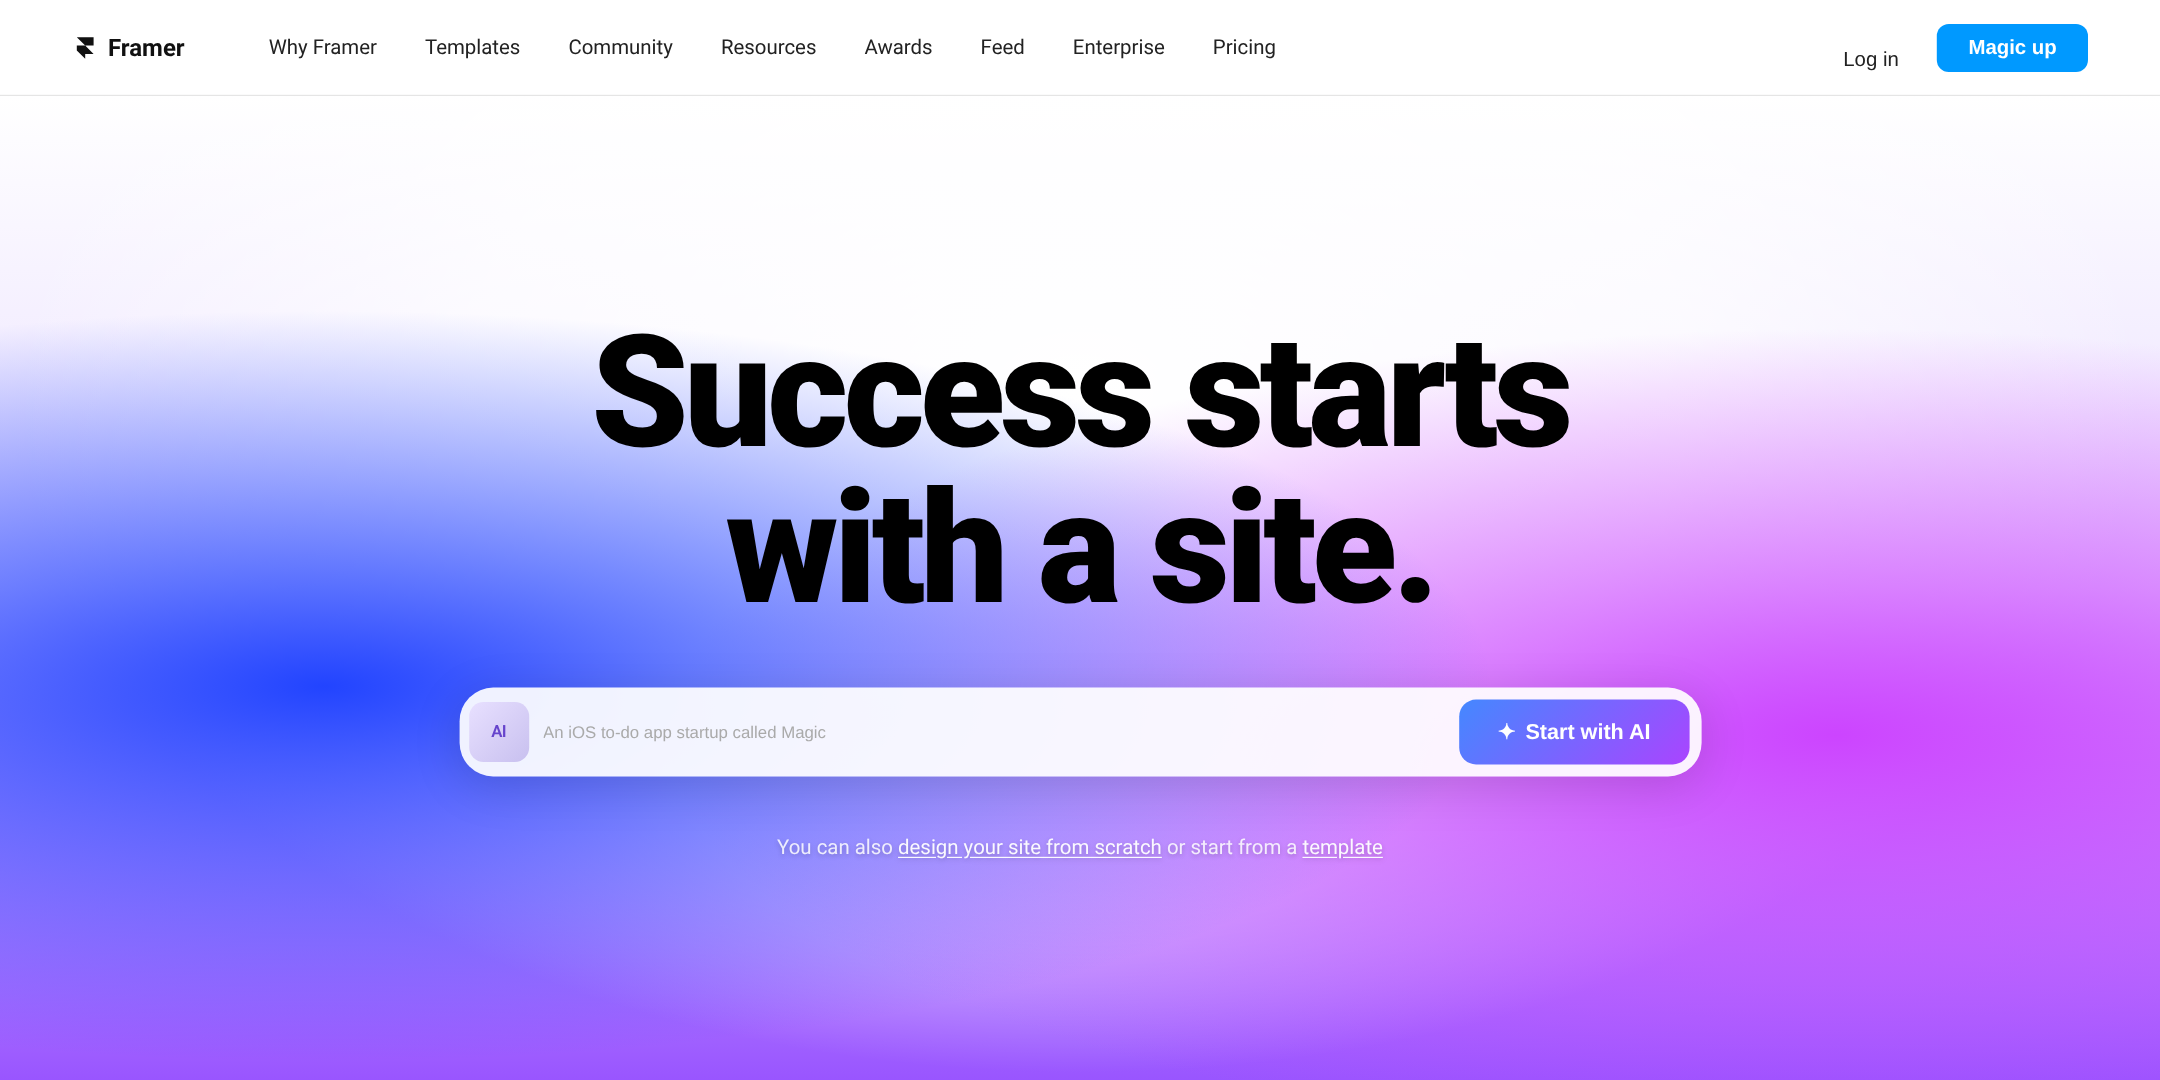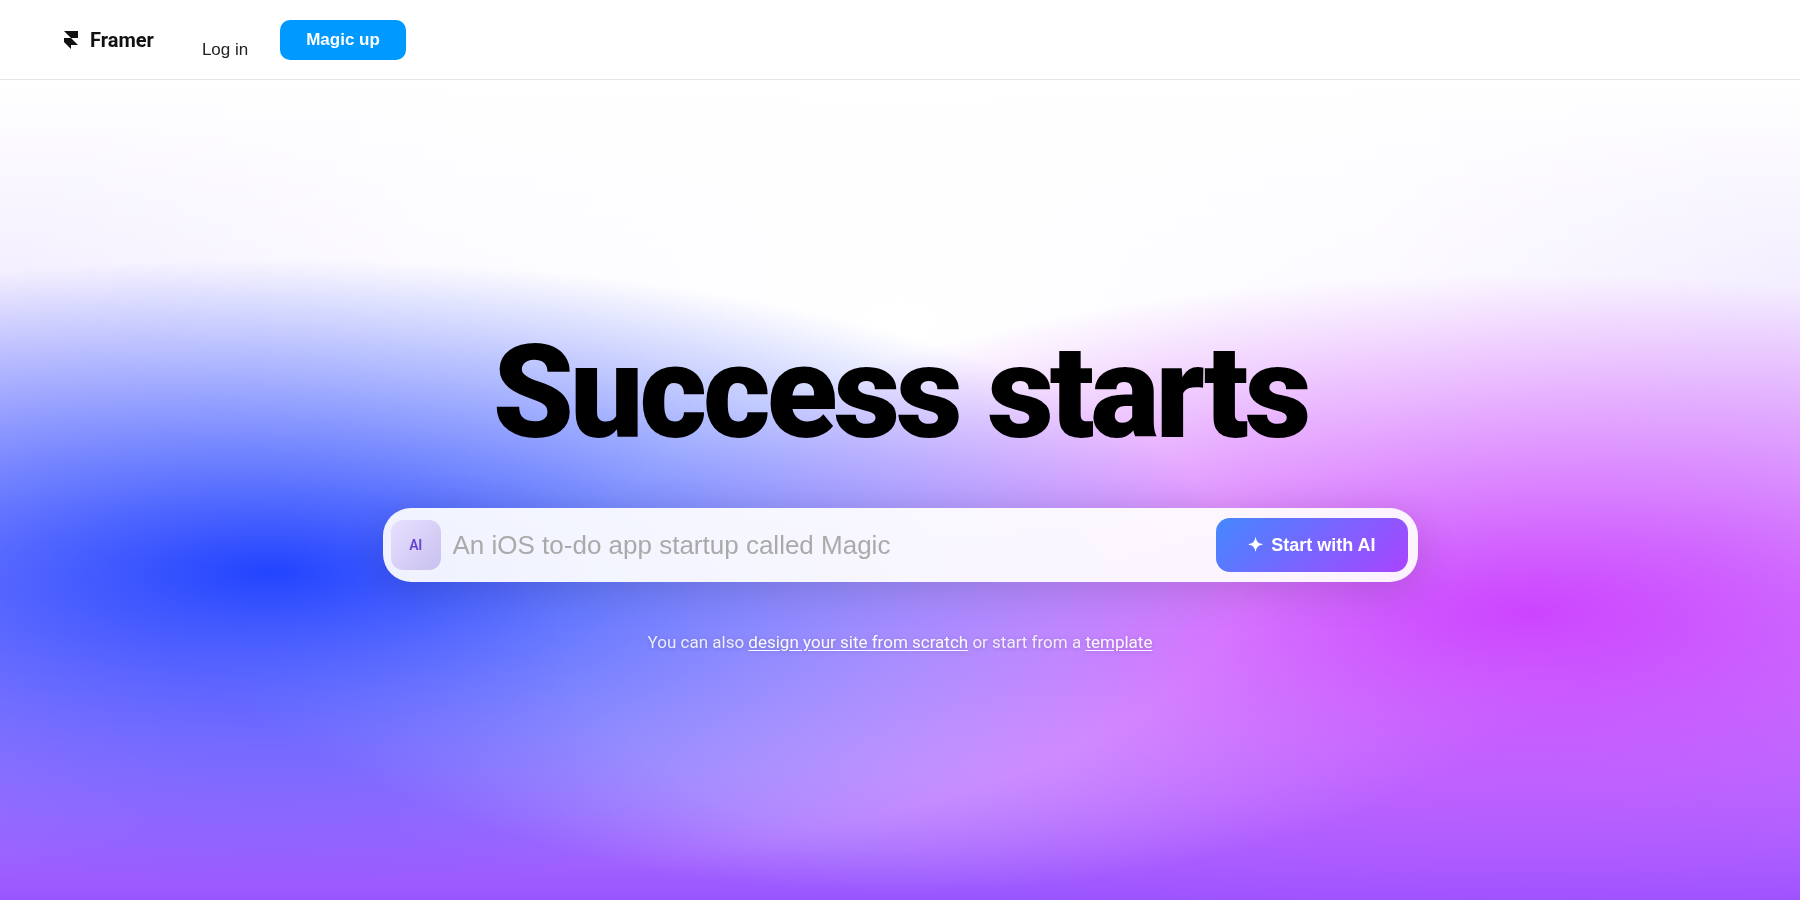--- a/index.html
+++ b/index.html
@@ -29,21 +29,21 @@
     }
 
     .logo {
       display: flex;
       align-items: center;
       gap: 8px;
       font-weight: 700;
       font-size: 20px;
       color: #111;
       text-decoration: none;
-      margin-right: 28px;
+      margin-right: 52px;
     }
 
     .logo-icon {
       width: 22px;
       height: 22px;
     }
 
     .nav-links {
       display: flex;
       align-items: center;
@@ -156,21 +156,21 @@
       font-size: 14px;
       font-weight: 600;
       color: #6644cc;
       letter-spacing: -0.5px;
     }
 
     .ai-input {
       flex: 1;
       border: none;
       background: transparent;
-      font-size: 26px;
+      font-size: 14px;
       color: #b91c1c;
       outline: none;
     }
 
     .ai-input::placeholder {
       color: #aaa;
     }
 
     .start-ai-btn {
       display: flex;
@@ -207,33 +207,44 @@
 <body>
 
 <nav class="navbar">
   <a class="logo" href="#">
     <svg class="logo-icon" viewBox="0 0 22 22" fill="none">
       <path d="M4 2h14v7H11L4 2zm0 7h7l7 7H11v4l-7-7V9z" fill="#111"></path>
     </svg>
     <span>Framer</span>
   </a>
 
+  <div class="nav-links">
+    <a class="nav-link" href="#">Why Framer</a>
+    <a class="nav-link" href="#">Templates</a>
+    <a class="nav-link" href="#">Community</a>
+    <a class="nav-link" href="#">Resources</a>
+    <a class="nav-link" href="#">Awards</a>
+    <a class="nav-link" href="#">Feed</a>
+    <a class="nav-link" href="#">Enterprise</a>
+    <a class="nav-link" href="#">Pricing</a>
+  </div>
 
   <div class="nav-actions">
     <button class="login-btn">Log in</button>
     <button class="signup-btn">Magic up</button>
   </div>
 </nav>
 
 <section class="hero">
   <div class="hero-bg"></div>
 
   <div class="hero-content">
     <h1 class="hero-title">
       <span>Success starts</span><br>
+      <span>with a site.</span>
     </h1>
 
     <div class="ai-input-wrapper">
       <div class="ai-icon-container">
         <span class="ai-icon-text">AI</span>
       </div>
       <input class="ai-input" type="text" placeholder="An iOS to-do app startup called Magic" style="">
       <button class="start-ai-btn">
         <span class="sparkle">✦</span>
         <span>Start with AI</span>

